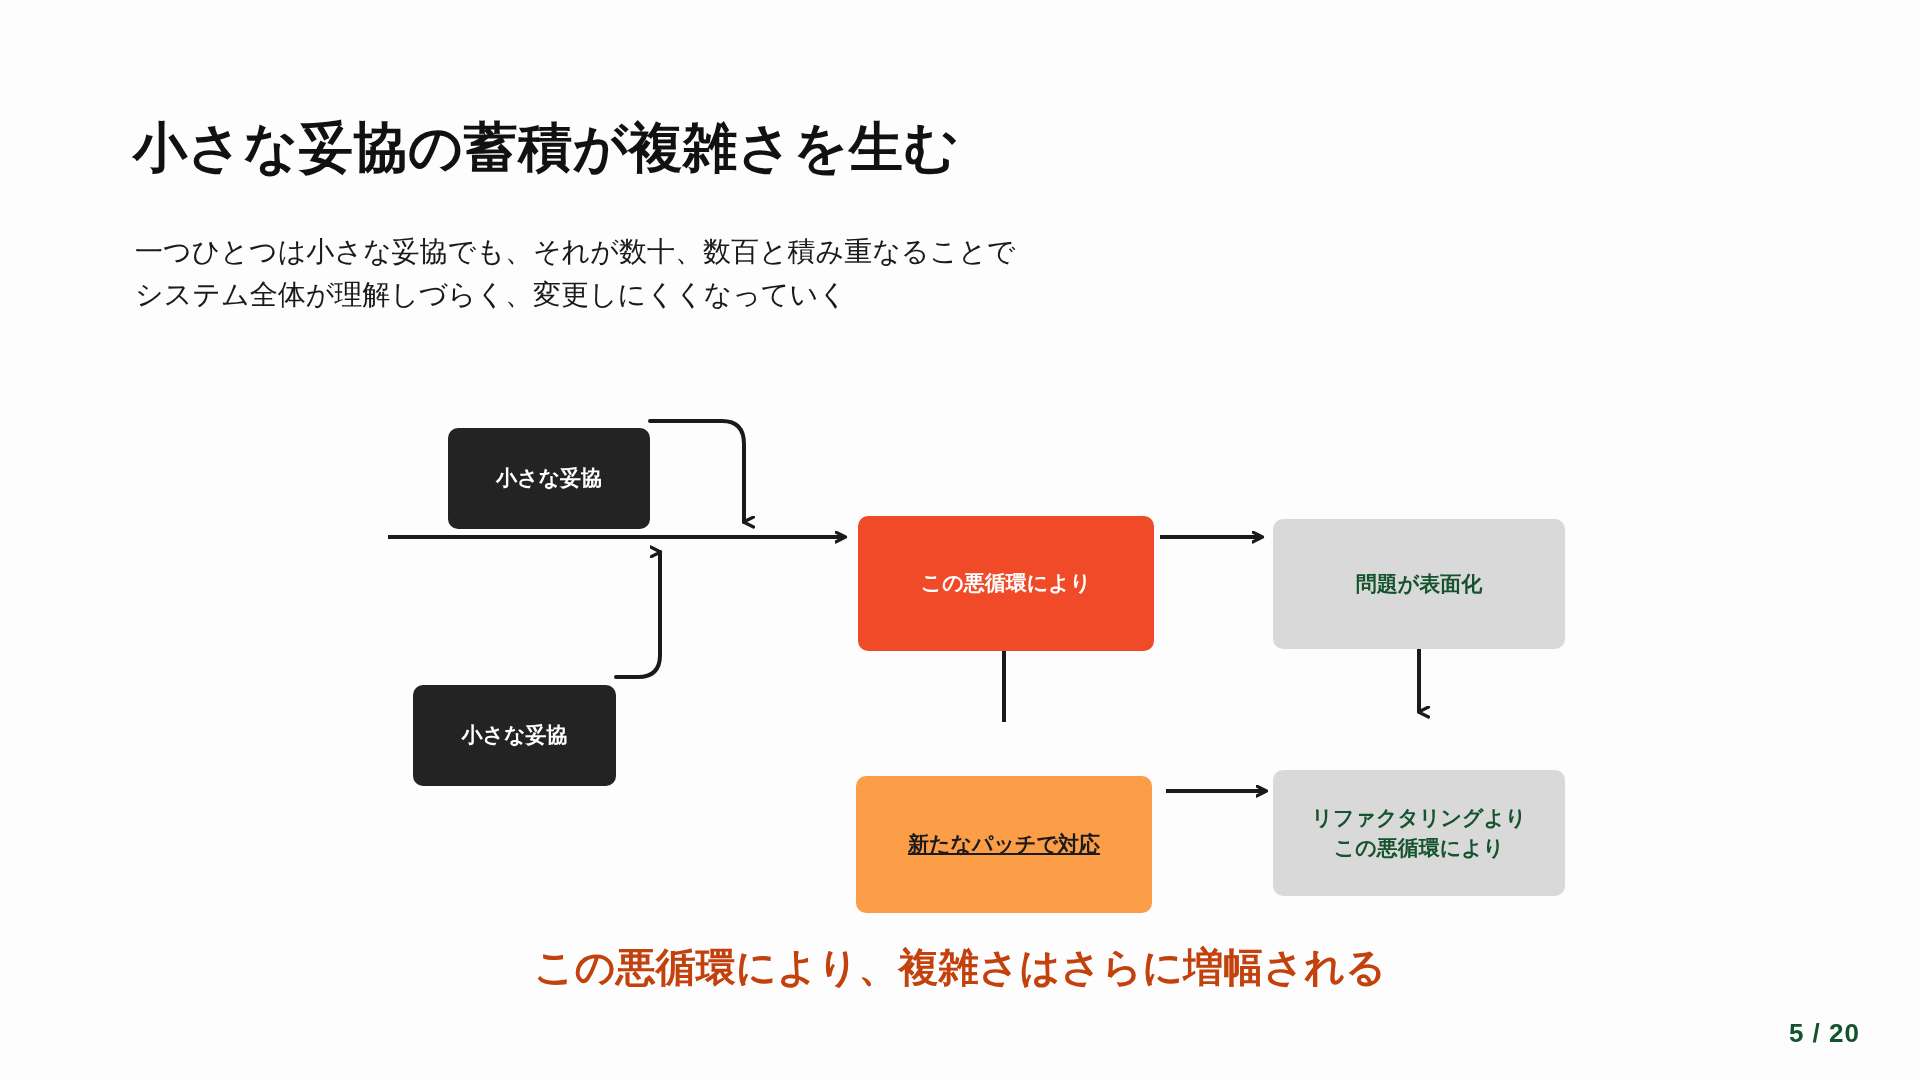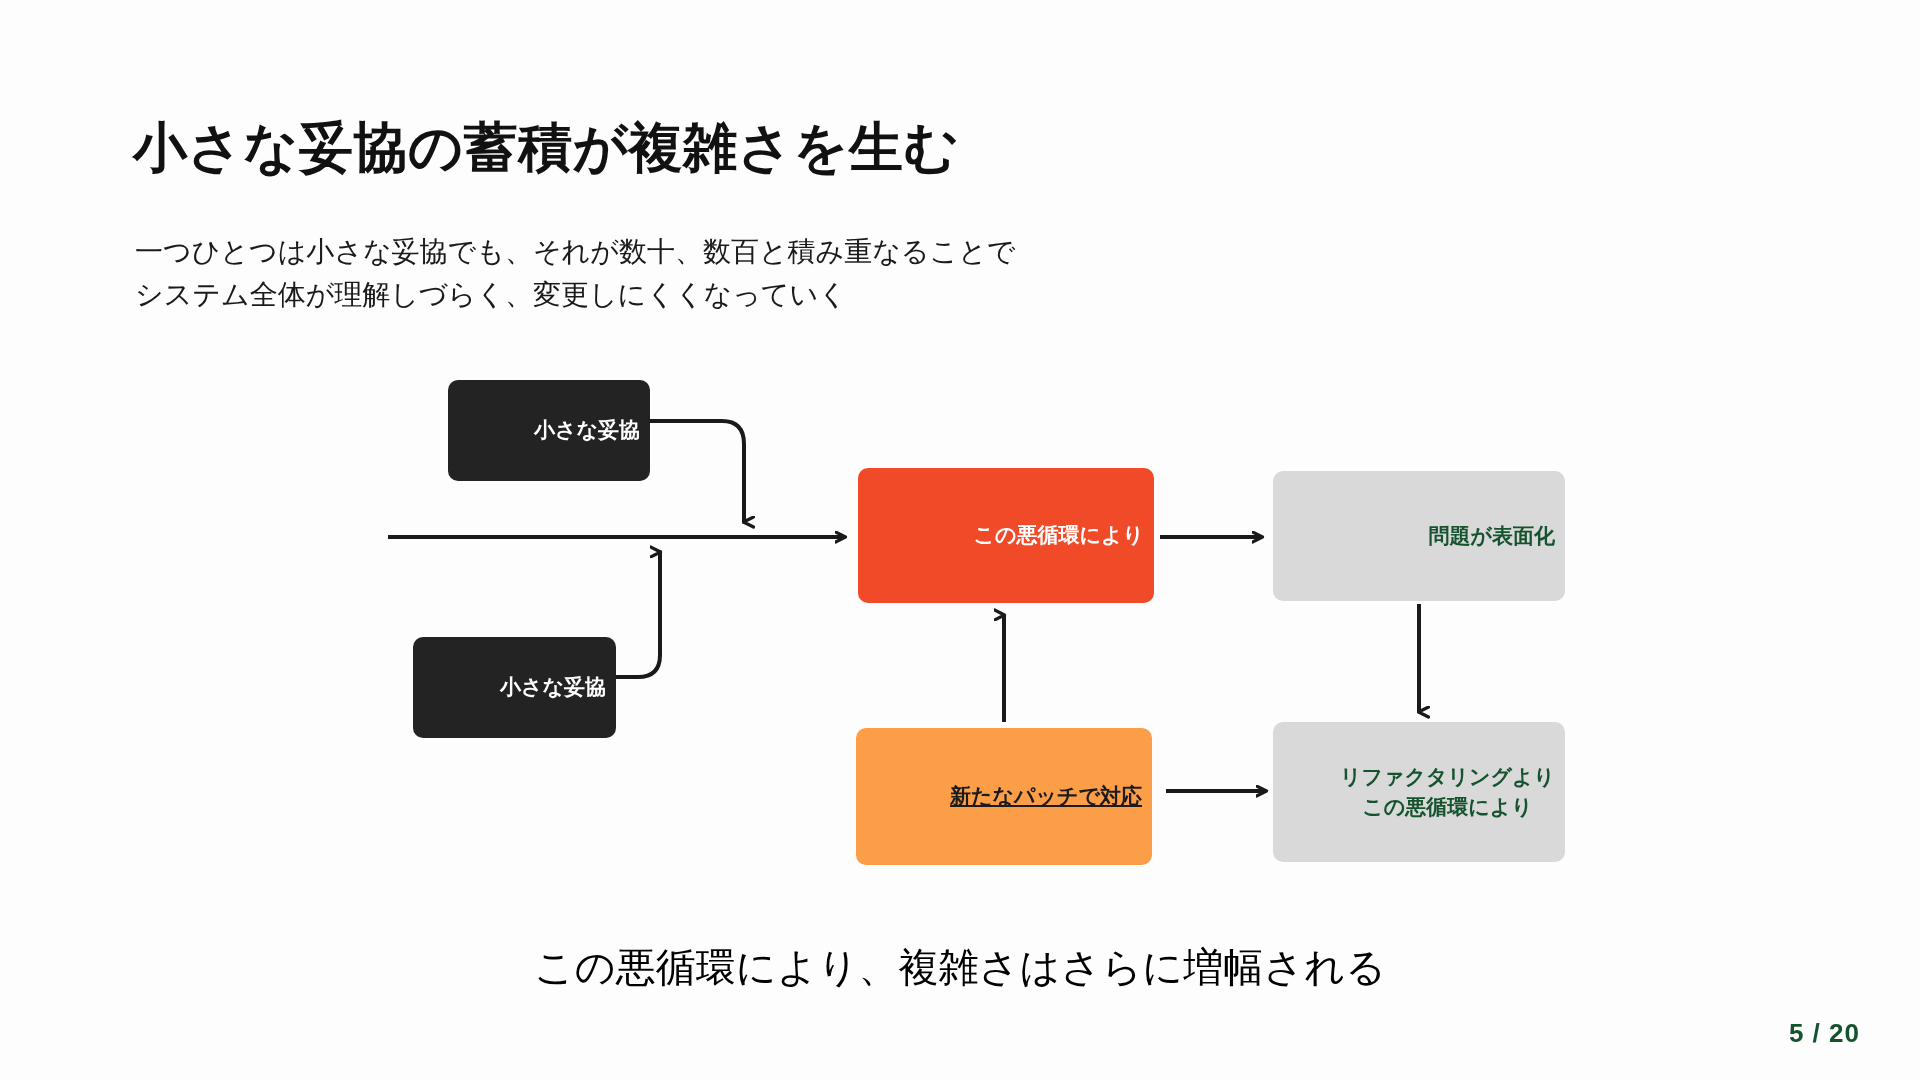--- a/index.html
+++ b/index.html
@@ -53,50 +53,51 @@
     top: 0;
     width: 1920px;
     height: 1080px;
     pointer-events: none;
   }
   .node {
     position: absolute;
     border-radius: 10px;
     display: flex;
     align-items: center;
-    justify-content: flex-end;
+    justify-content: center;
     text-align: center;
     font-size: 21px;
     font-weight: 700;
     line-height: 1.45;
     box-sizing: border-box;
     padding: 6px 10px;
+    margin-top: 48px;
   }
   .node-dark  { background: #232323; color: #ffffff; }
   .node-red   { background: #F04A28; color: #ffffff; }
   .node-amber { background: #FB9E47; color: #1b1b1b; text-decoration: underline; }
   .node-gray  { background: #D9D9D9; color: #14532d; }
 
   #node-compromise-top    { left: 448px; top: 380px; width: 202px; height: 101px; }
   #node-compromise-bottom { left: 413px; top: 637px; width: 203px; height: 101px; }
   #node-code-rot          { left: 858px; top: 468px; width: 296px; height: 135px; }
   #node-problem-surfaces  { left: 1273px; top: 471px; width: 292px; height: 130px; }
-  #node-prioritize-next   { left: 1273px; top: 722px; width: 292px; height: 140px; }
+  #node-prioritize-next   { left: 1273px; top: 722px; width: 292px; height: 126px; }
   #node-new-patch         { left: 856px; top: 728px; width: 296px; height: 137px; }
 
   
   .caption {
     position: absolute;
     left: 0;
     right: 0;
     top: 940px;
     text-align: center;
     font-size: 40px;
-    font-weight: 400;
-    color: #000000;
+    font-weight: 700;
+    color: #c2410c;
   }
 
   
   .page-number {
     position: absolute;
     right: 60px;
     top: 1018px;
     font-size: 26px;
     font-weight: 700;
     color: #14532d;

